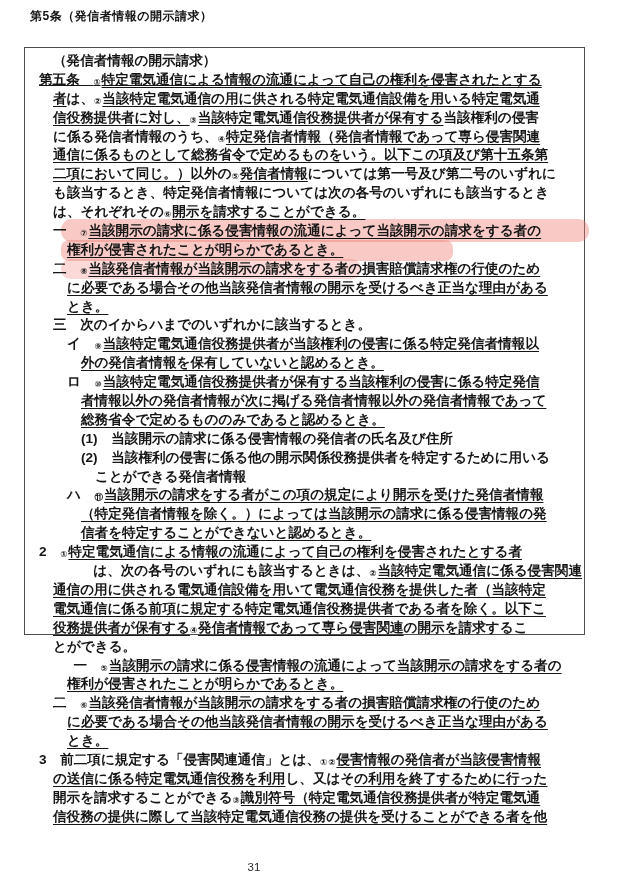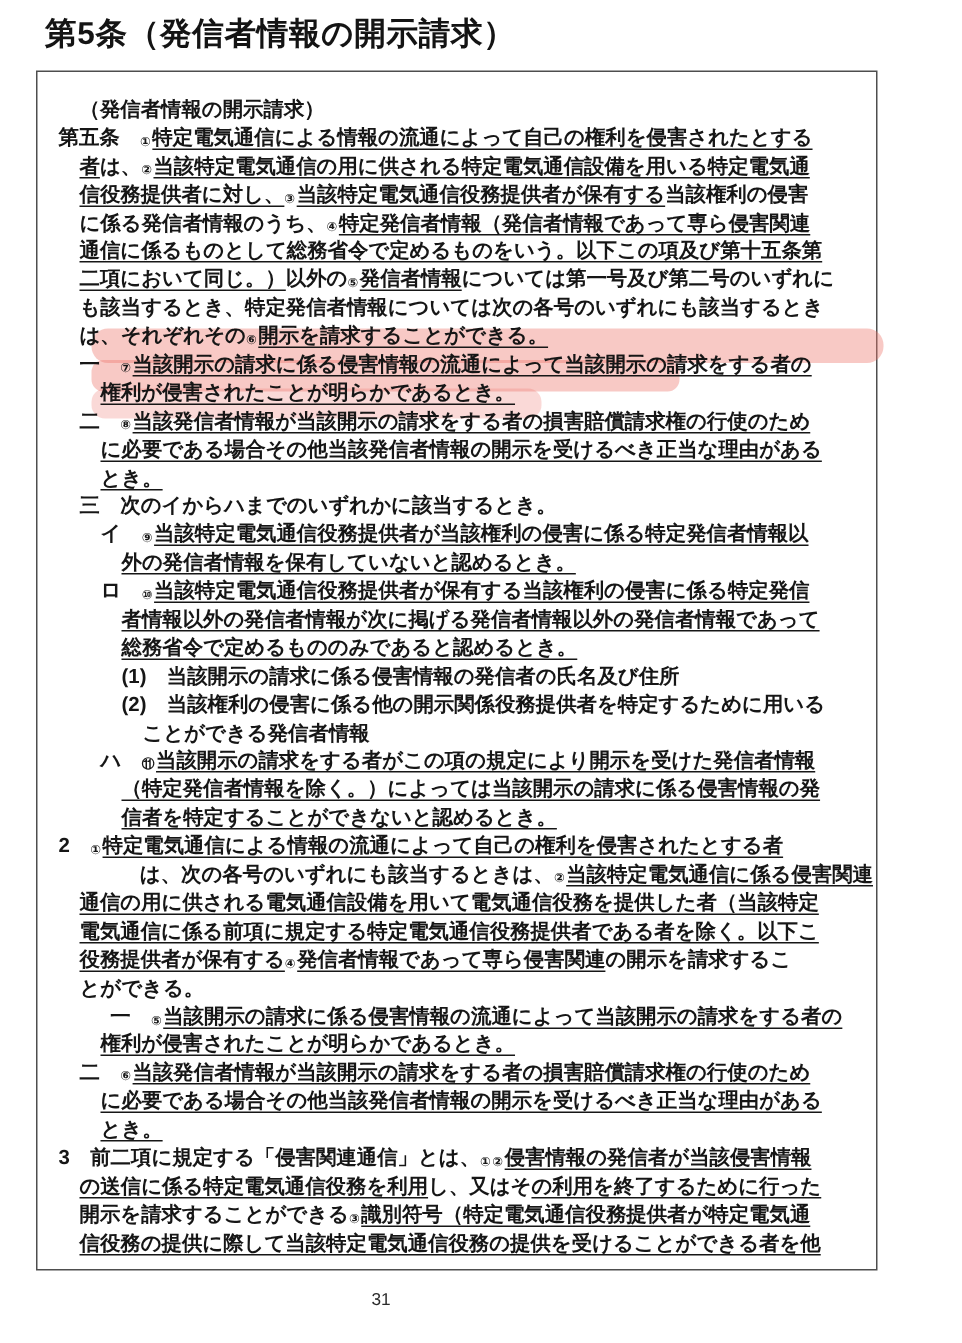--- a/index.html
+++ b/index.html
@@ -3,27 +3,27 @@
 <meta charset="utf-8">
 <style>
   html,body{margin:0;padding:0;}
   body{
     width:641px;height:895px;position:relative;background:#ffffff;
     font-family:"Liberation Sans","DejaVu Sans",sans-serif;
     color:#161616;overflow:hidden;
   }
   .doc-title{
     position:absolute;left:30px;top:8px;
-    font-size:21px;font-weight:700;letter-spacing:0.5px;color:#141414;
+    font-size:12px;font-weight:700;letter-spacing:0.5px;color:#141414;
     white-space:nowrap;
   }
   .law-box{
-    position:absolute;left:24px;top:47px;width:561px;height:800px;
+    position:absolute;left:24px;top:47px;width:561px;height:588px;
     border:1.5px solid #4e4e4e;box-sizing:border-box;
-    padding:16px 2px 0 14px;background:#ffffff;
+    padding:4px 2px 0 14px;background:#ffffff;
   }
   .hl-layer{position:absolute;left:0;top:0;right:0;bottom:0;z-index:0;}
   .hl-rect{position:absolute;}
   .lines{position:relative;z-index:1;}
   .line{
     height:18.9px;line-height:18.9px;font-size:13.6px;font-weight:600;
     white-space:nowrap;color:#161616;
   }
   .u{
     text-decoration:underline;
@@ -44,21 +44,21 @@
 <div class="doc-title">第5条（発信者情報の開示請求）</div>
 
 <div class="law-box">
   <div class="hl-layer">
       <div class="hl-rect" style="left: 36px; top: 171px; width: 528px; height: 23px; border-radius: 11px; background: rgba(238, 120, 110, 0.4);"></div>
       <div class="hl-rect" style="left: 36px; top: 192px; width: 392px; height: 21px; border-radius: 8px; background: rgba(238, 120, 110, 0.4);"></div>
       <div class="hl-rect" style="left: 36px; top: 211px; width: 300px; height: 20px; border-radius: 9px; background: rgba(238, 120, 110, 0.28);"></div>
     </div>
   <div class="lines">
       <div class="line" style="padding-left: 14px;"><span>（発信者情報の開示請求）</span></div>
-      <div class="line" style="padding-left: 0px;"><span>第五条　</span><span class="cn">①</span><span class="u">特定電気通信による情報の流通によって自己の権利を侵害されたとする</span></div>
+      <div class="line" style="padding-left: 0px; text-decoration: underline;"><span>第五条　</span><span class="cn">①</span><span class="u">特定電気通信による情報の流通によって自己の権利を侵害されたとする</span></div>
       <div class="line" style="padding-left: 14px;"><span class="u">者</span><span>は、</span><span class="cn">②</span><span class="u">当該特定電気通信の用に供される特定電気通信設備を用いる特定電気通</span></div>
       <div class="line" style="padding-left: 14px;"><span class="u">信役務提供者に対し、</span><span class="cn">③</span><span class="u">当該特定電気通信役務提供者が保有する</span><span>当該権利の侵害</span></div>
       <div class="line" style="padding-left: 14px;"><span>に係る発信者情報のうち、</span><span class="cn">④</span><span class="u">特定発信者情報（発信者情報であって専ら侵害関連</span></div>
       <div class="line" style="padding-left: 14px;"><span class="u">通信に係るものとして総務省令で定めるものをいう。以下この項及び第十五条第</span></div>
       <div class="line" style="padding-left: 14px;"><span class="u">二項において同じ。）</span><span>以外の</span><span class="cn">⑤</span><span class="u">発信者情報</span><span>については第一号及び第二号のいずれに</span></div>
       <div class="line" style="padding-left: 14px;"><span>も該当するとき、特定発信者情報については次の各号のいずれにも該当するとき</span></div>
       <div class="line" style="padding-left: 14px;"><span>は、それぞれその</span><span class="cn">⑥</span><span class="u">開示を請求することができる。</span></div>
       <div class="line" style="padding-left: 14px;"><span>一　</span><span class="cn">⑦</span><span class="u">当該開示の請求に係る侵害情報の流通によって当該開示の請求をする者の</span></div>
       <div class="line" style="padding-left: 28px;"><span class="u">権利が侵害されたことが明らかであるとき。</span></div>
       <div class="line" style="padding-left: 14px;"><span>二　</span><span class="cn">⑧</span><span class="u">当該発信者情報が当該開示の請求をする者の損害賠償請求権の行使のため</span></div>

